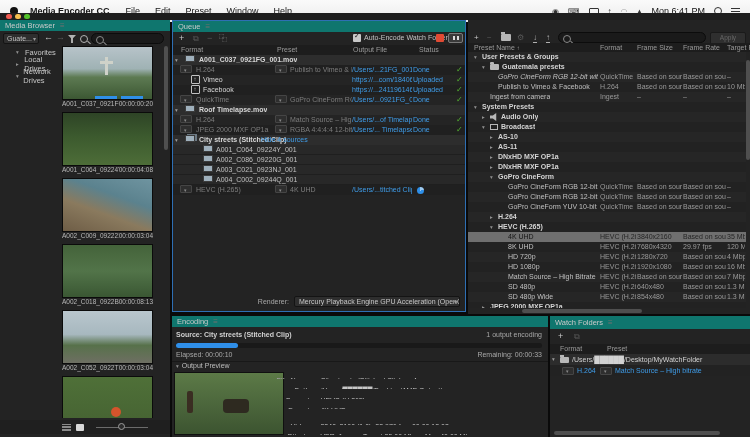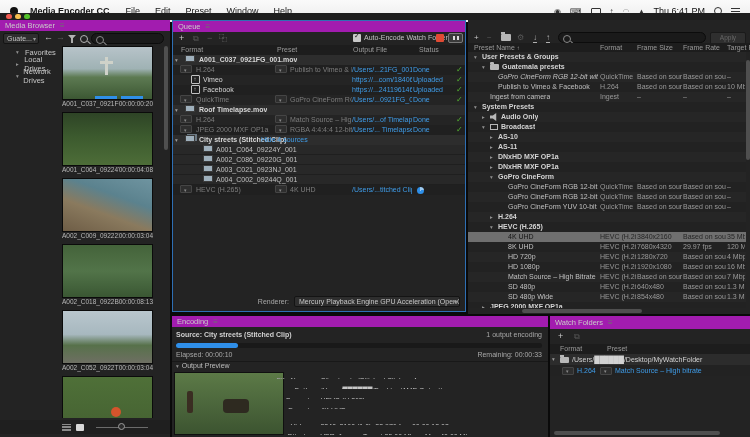--- a/index.html
+++ b/index.html
@@ -25,21 +25,21 @@
   .ico-burger{width:9px;height:7px;display:flex;flex-direction:column;justify-content:space-between}
   .ico-burger i{height:1px;background:#333;display:block}
 
   
   .titlebar{position:absolute;top:13px;left:0;right:0;height:7px;background:#1e1e1e}
   .dot{position:absolute;top:13.5px;width:5.5px;height:5.5px;border-radius:50%}
   .dot.r{left:6px;background:#f15b51}.dot.y{left:15px;background:#f5bf4f}.dot.g{left:24px;background:#53c22b}
 
   
   .panel{position:absolute;background:#232323;overflow:hidden}
-  .tabbar{position:absolute;top:0;left:0;right:0;height:11px;background:#a21caf;display:flex;
+  .tabbar{position:absolute;top:0;left:0;right:0;height:11px;background:#0f766e;display:flex;
           align-items:center;padding-left:5px;gap:5px;font-size:7.5px;color:#c9c9c9}
   .pmenu::before{content:'≡';color:#6f6f6f;font-size:8px}
   .hdr{position:absolute;left:0;right:0;background:#1d1d1d;color:#9a9a9a;font-size:7px}
   .hdr span{position:absolute;top:1px;white-space:nowrap}
   .vscroll{position:absolute;width:4px;border-radius:2px;background:#4f4f4f}
   .hscroll{position:absolute;height:4px;border-radius:2px;background:#4f4f4f}
 
   
   #mb{left:0;top:20px;width:170px;height:417px}
   .mb-tools{position:absolute;top:11px;left:0;right:0;height:15px;background:#232323}
@@ -238,21 +238,21 @@
       <span class="mitem">Window</span>
       <span class="mitem">Help</span>
     </div>
   <div class="mb-right">
     <span class="sico">◉</span>
     <span class="sico">⌨</span>
     <span class="ico-display"></span>
     <span class="sico">↑</span>
     <span class="sico dim">◠</span>
     <span class="sico ico-eject">▲</span>
-    <span class="clock">Thu 6:41 PM</span>
+    <span class="clock">Mon 6:41 PM</span>
     <span class="ico-mag"></span>
     <span class="ico-burger">
         <i></i>
         <i></i>
         <i></i>
       </span>
   </div>
 </div>
 
 <div class="titlebar"></div>

